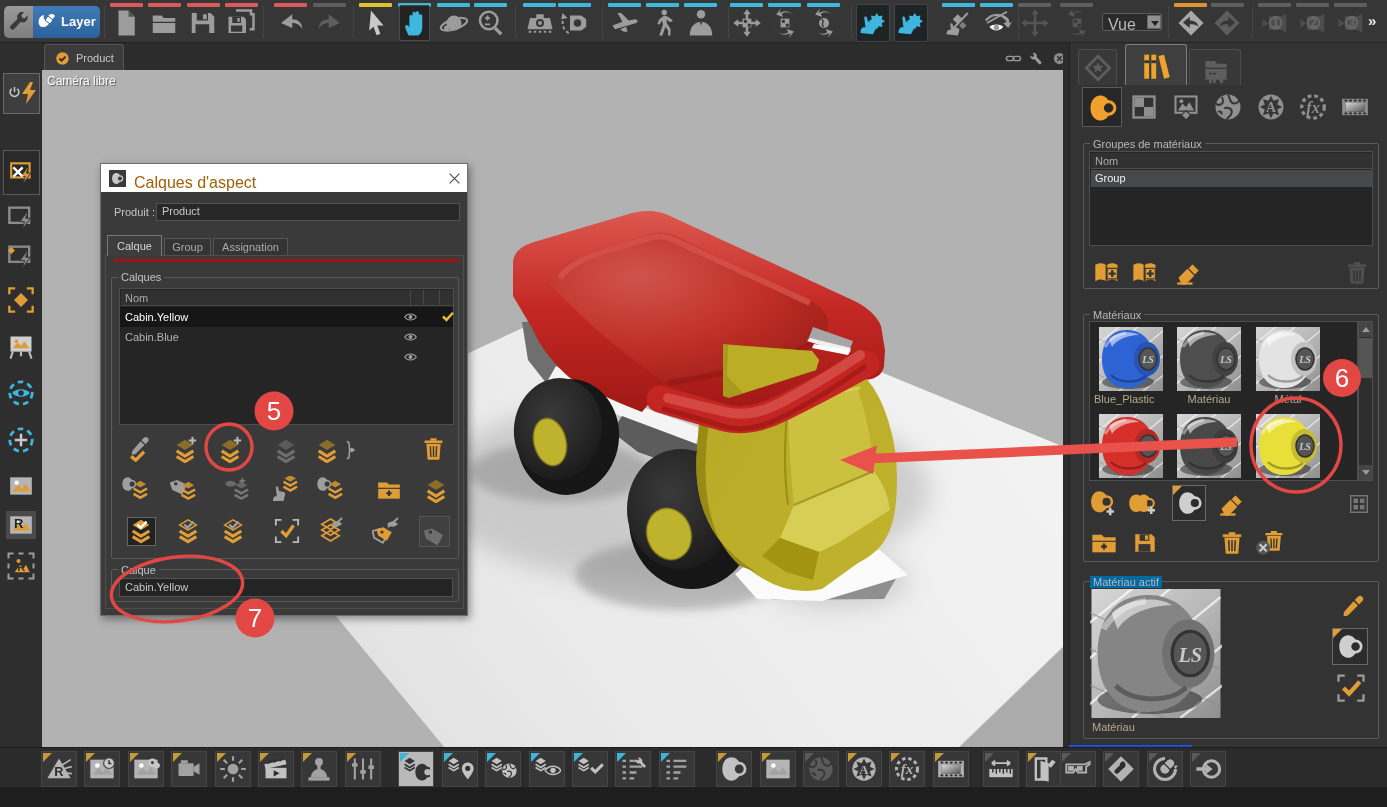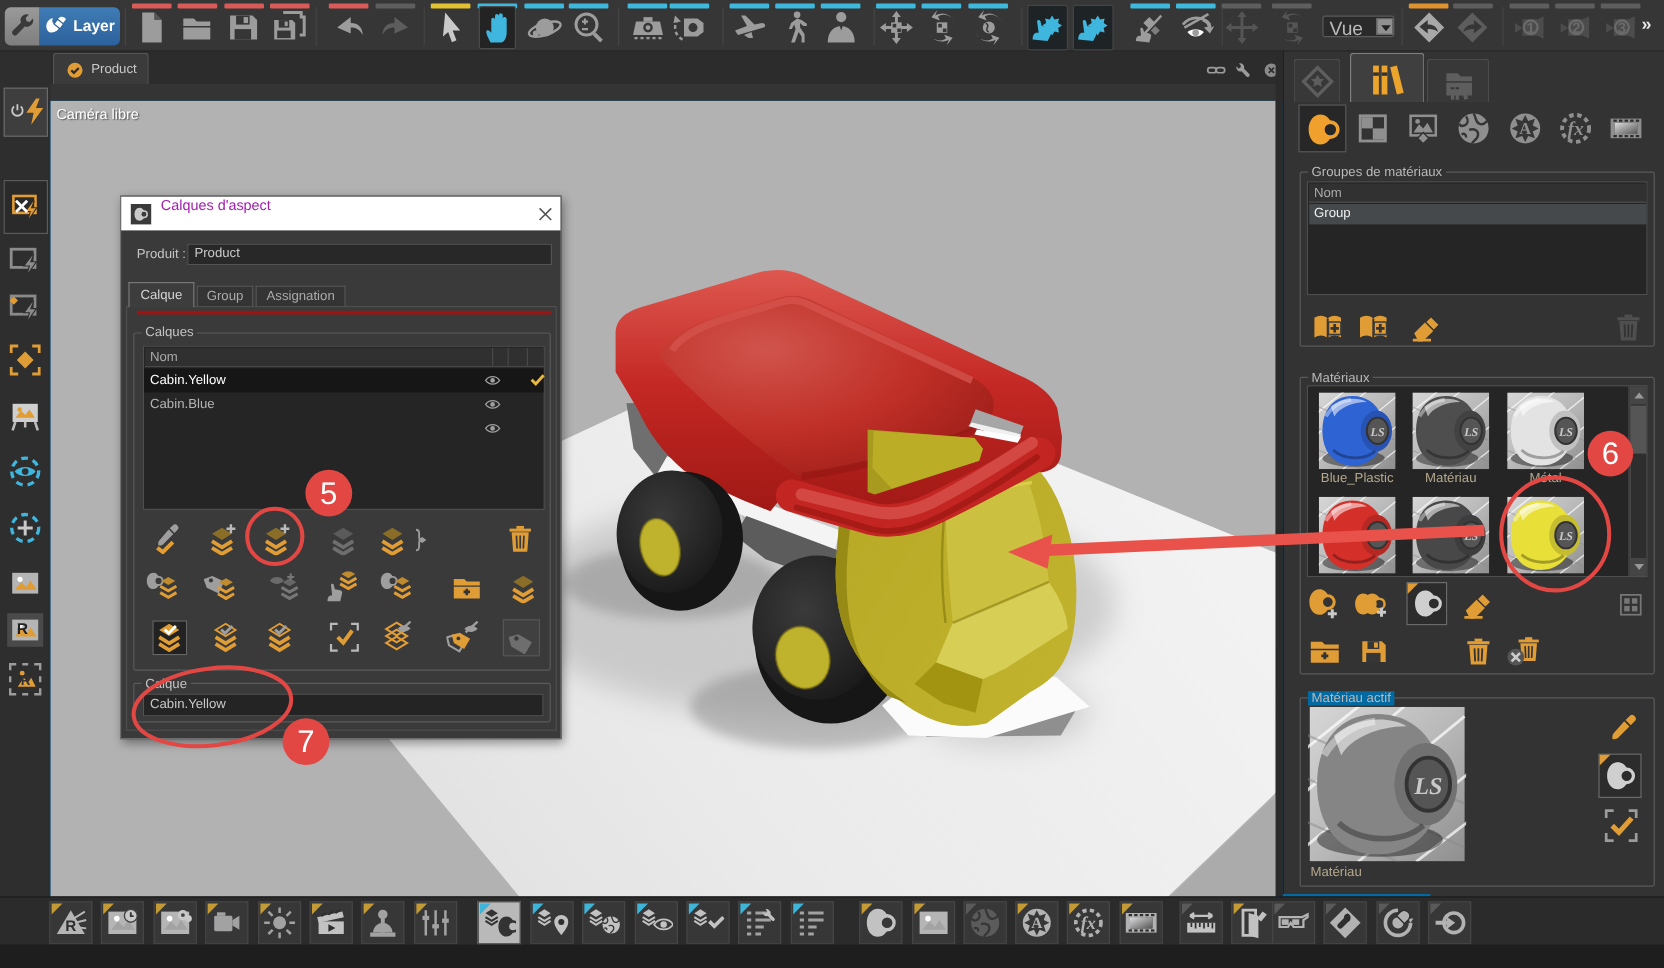--- a/index.html
+++ b/index.html
@@ -1,20 +1,20 @@
 <!DOCTYPE html>
 <html><head><meta charset="utf-8">
 <style>
 *{margin:0;padding:0;box-sizing:border-box}
 html,body{width:1387px;height:807px;overflow:hidden;background:#343434;font-family:"Liberation Sans",sans-serif}
 .abs{position:absolute}
 #topbar{left:0;top:0;width:1387px;height:43px;background:#363636;border-bottom:1px solid #242424}
 #tabrow{left:42px;top:43px;width:1021px;height:27px;background:#2c2c2c}
 #leftrail{left:0;top:43px;width:42px;height:764px;background:#2e2e2e}
-#viewport{left:42px;top:84px;width:1150px;height:677px;background:#0369a1}
+#viewport{left:42px;top:70px;width:1150px;height:677px;background:#1d4ed8}
 #splitter{left:1063px;top:43px;width:6px;height:704px;background:#2b2b2b}
 #rightpanel{left:1069px;top:43px;width:318px;height:702px;background:#333;border-left:1px solid #1f1f1f}
 #bottombar{left:0;top:747px;width:1387px;height:40px;background:#2b2b2b;border-top:1px solid #1c1c1c}
 #statusbar{left:0;top:787px;width:1387px;height:20px;background:#1e1e1e}
 .ul{position:absolute;top:3px;height:4px;width:33px;border-radius:1px}
 .ti{position:absolute;top:8px;width:30px;height:30px;color:#9c9c9c}
 .sep{position:absolute;top:6px;width:1px;height:32px;background:#454545}
 .tbox{position:absolute;border-radius:2px}
 svg.ic{display:block}
 .gbox{position:absolute;border:1px solid #5a5a5a;border-radius:2px}
@@ -704,21 +704,21 @@
 <div class="abs" style="left:19px;top:278px;width:269px;height:160px;background:#252525;border:1px solid #4e4e4e;overflow:hidden">
 <svg class="ic abs" width="64" height="64" style="left:9px;top:5px;color:#2e63d4">
         <use href="#i-ball"></use>
       </svg>
 <svg class="ic abs" width="64" height="64" style="left:87px;top:5px;color:#4e4e4e">
         <use href="#i-ball"></use>
       </svg>
 <svg class="ic abs" width="64" height="64" style="left:166px;top:5px;color:#e3e3e3">
         <use href="#i-ball"></use>
       </svg>
-<div class="abs" style="left:4px;top:71px;width:74px;text-align:center;color:#b5a98e">Blue_Plastic</div>
+<div class="abs" style="left:4px;top:71px;width:74px;text-align:left;color:#b5a98e">Blue_Plastic</div>
 <div class="abs" style="left:82px;top:71px;width:74px;text-align:center;color:#b5a98e">Matériau</div>
 <div class="abs" style="left:161px;top:71px;width:74px;text-align:center;color:#b5a98e">Métal</div>
 <svg class="ic abs" width="64" height="64" style="left:9px;top:92px;color:#d52f2a">
         <use href="#i-ball"></use>
       </svg>
 <svg class="ic abs" width="64" height="64" style="left:87px;top:92px;color:#484848">
         <use href="#i-ball"></use>
       </svg>
 <svg class="ic abs" width="64" height="64" style="left:166px;top:92px;color:#e8df38">
         <use href="#i-ball"></use>
@@ -1225,21 +1225,21 @@
       </symbol>
 </defs>
   </svg>
 <div id="dlg" class="abs">
 <div id="dlgtitle">
       <div class="abs" style="left:8px;top:6px;width:17px;height:17px;background:#3a3a3a">
         <svg class="ic abs" width="13" height="13" style="left:2px;top:2px;color:#c9c9c9">
           <use href="#i-lens"></use>
         </svg>
       </div>
-<div class="abs" style="left:33px;top:0;font-size:12px;color:#a21caf">Calques d'aspect</div>
+<div class="abs" style="left:33px;top:10px;font-size:16px;color:#a16207">Calques d'aspect</div>
 <svg class="ic abs" width="13" height="13" viewBox="0 0 24 24" style="left:347px;top:8px">
         <path d="M3 3 L21 21 M21 3 L3 21" stroke="#555" stroke-width="2.4"></path>
       </svg>
     </div>
 <div class="abs" style="left:13px;top:42px;font-size:11px;color:#c3c3c3">Produit :</div>
 <div class="fld" style="left:55px;top:39px;width:304px;height:18px">Product</div>
 <div class="abs" style="left:6px;top:71px;width:55px;height:21px;background:#3d3d3d;border:1px solid #777;border-bottom:none;z-index:2;font-size:11px;color:#d6d6d6;text-align:center;line-height:20px">Calque</div>
 <div class="abs" style="left:63px;top:74px;width:47px;height:18px;background:#343434;border:1px solid #555;border-bottom:none;font-size:11px;color:#ababab;text-align:center;line-height:17px">Group</div>
 <div class="abs" style="left:112px;top:74px;width:75px;height:18px;background:#343434;border:1px solid #555;border-bottom:none;font-size:11px;color:#ababab;text-align:center;line-height:17px">Assignation</div>
 <div class="abs" style="left:4px;top:91px;width:359px;height:354px;border:1px solid #4e4e4e;background:#3a3a3a"></div>

